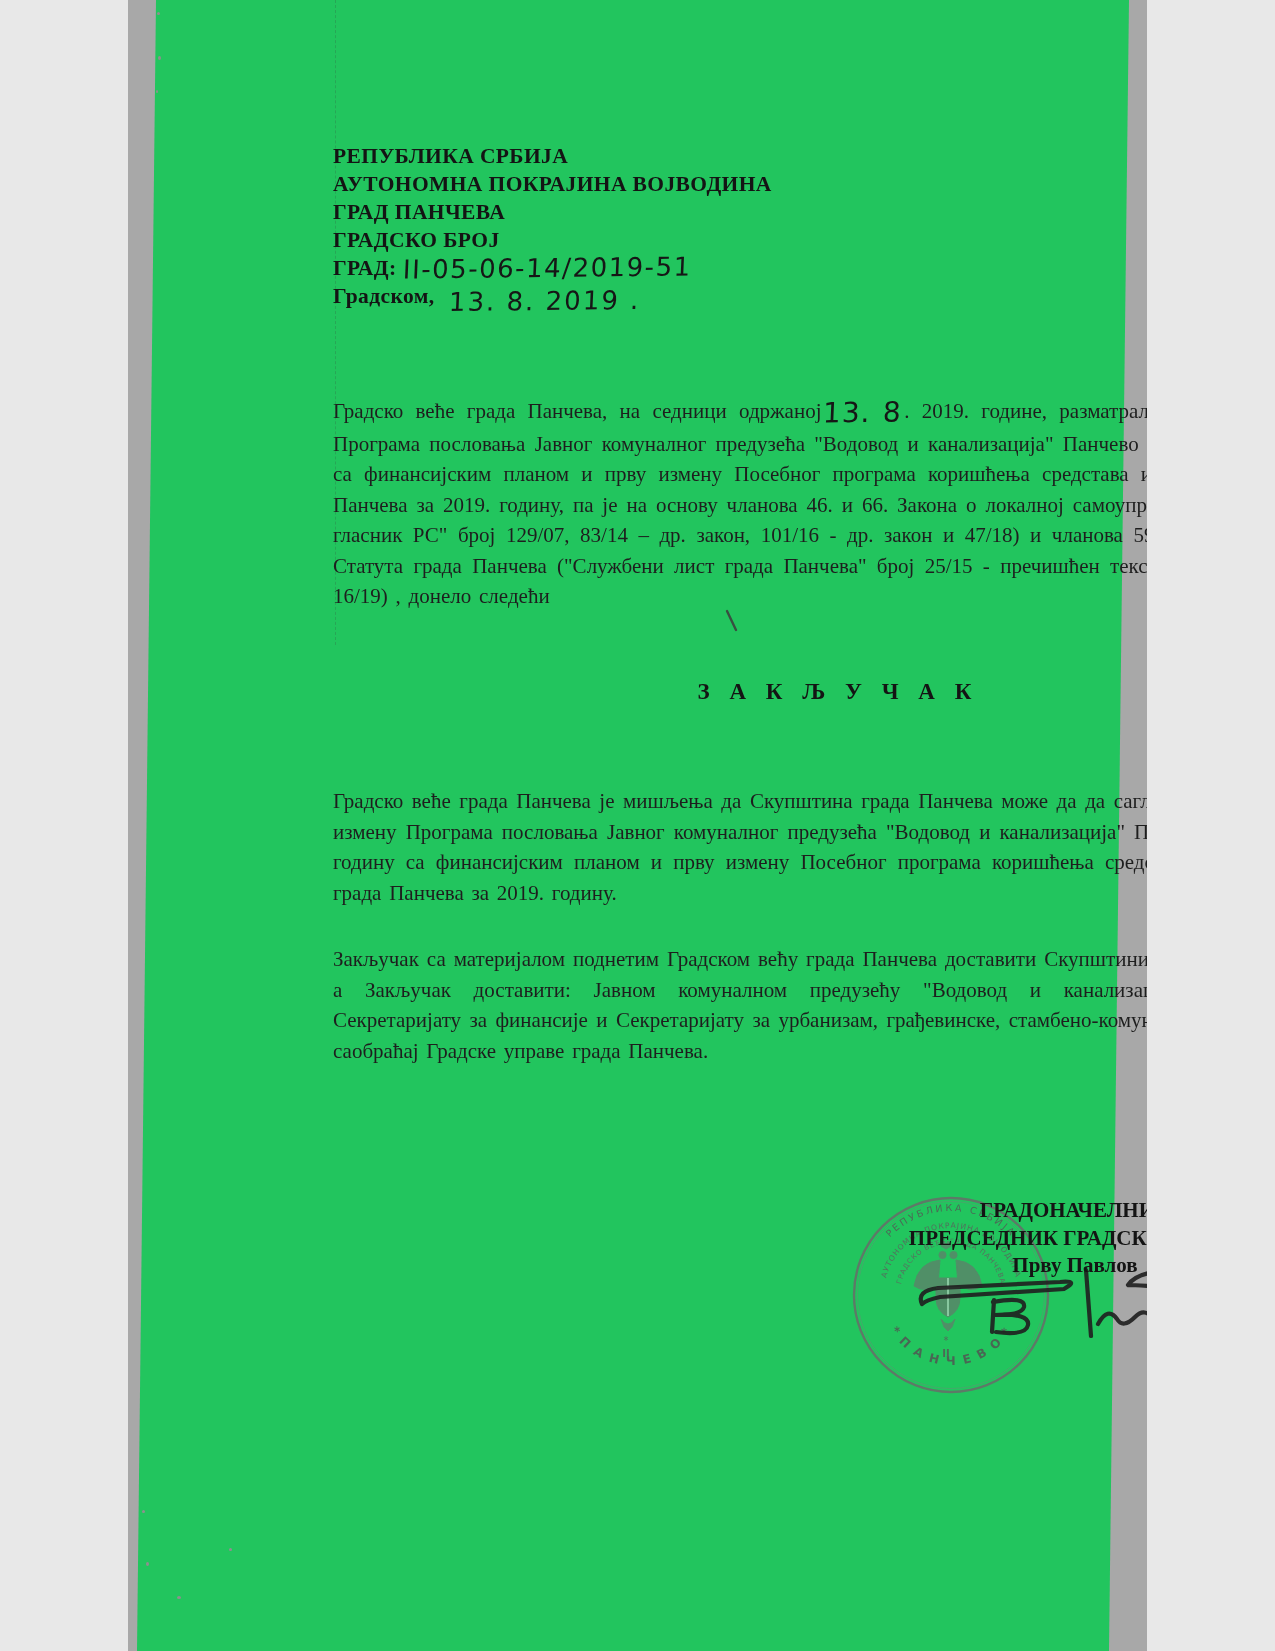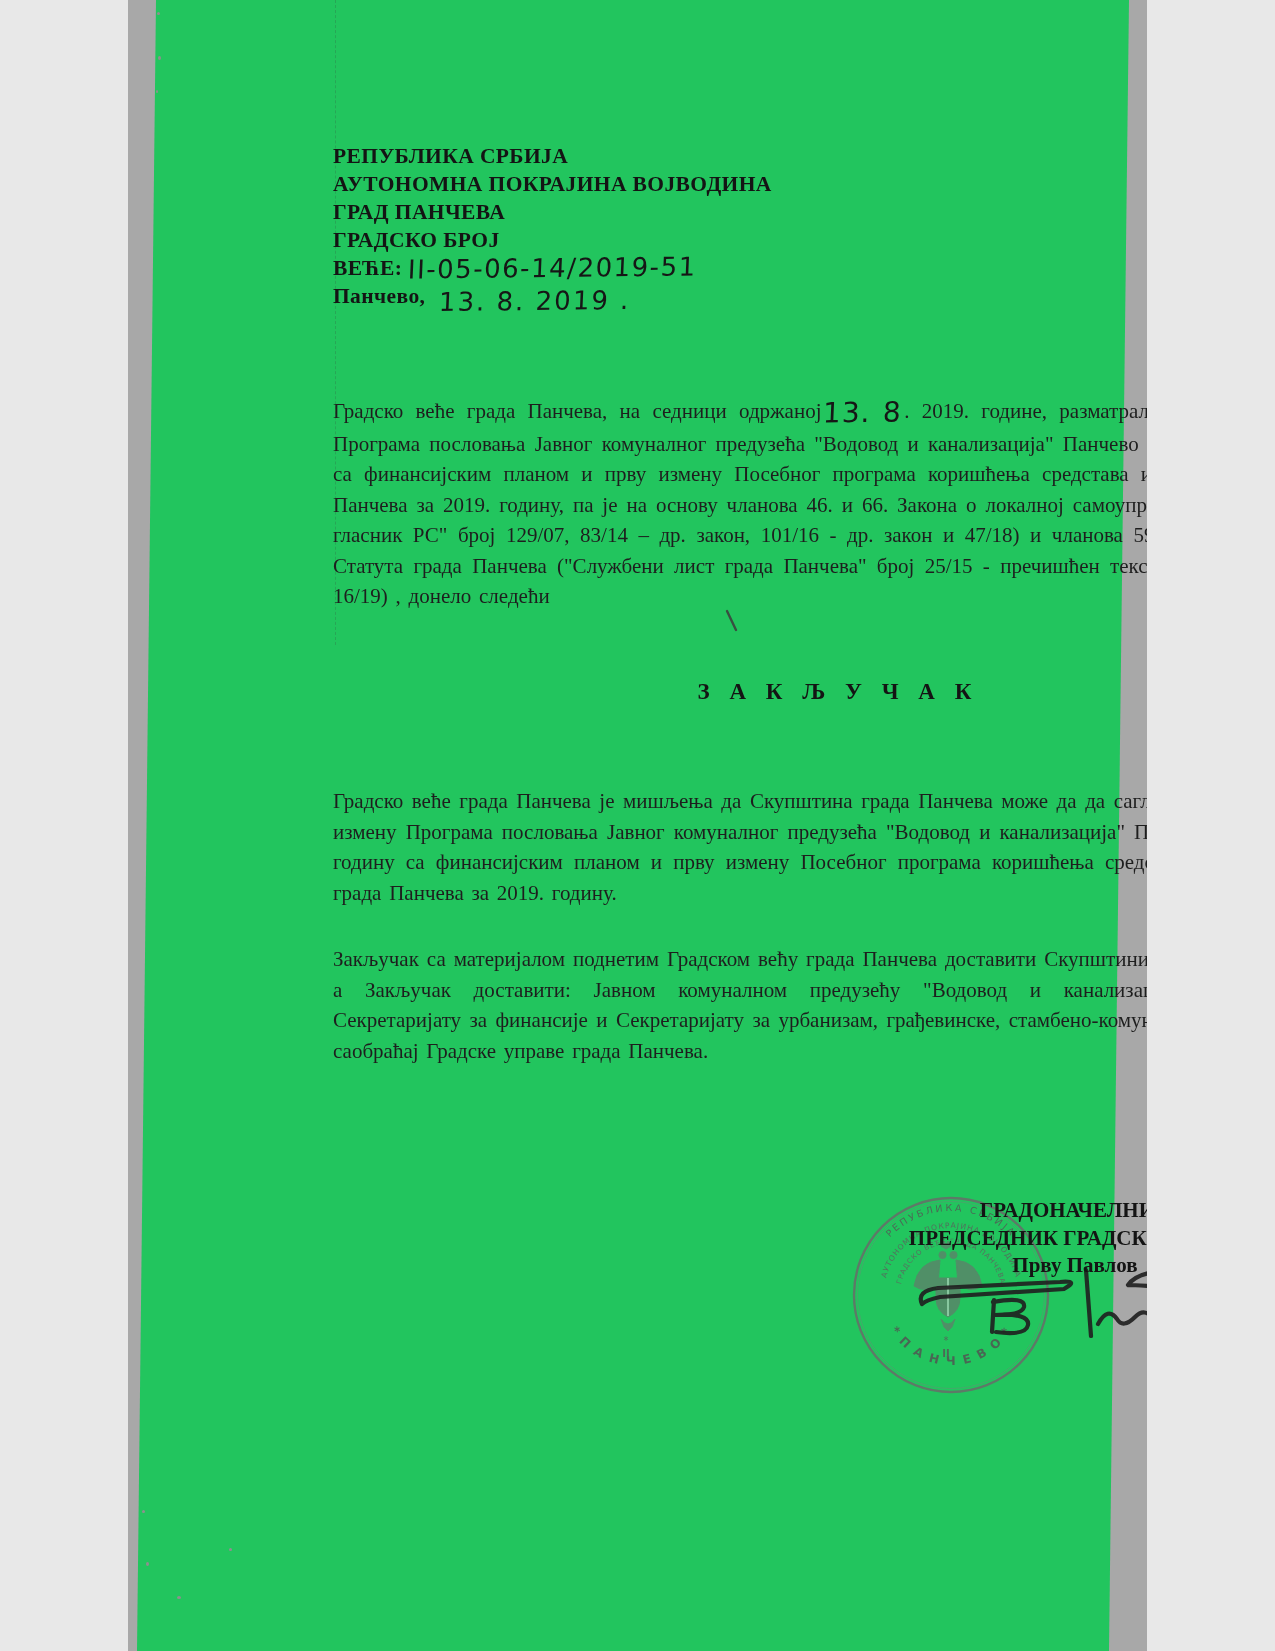--- a/index.html
+++ b/index.html
@@ -74,24 +74,24 @@
   <svg class="stray-tick" width="16" height="26" viewBox="0 0 16 26">
     <path d="M3,3 L12,22" stroke="#3c3c3c" stroke-width="2.4" stroke-linecap="round" opacity=".85"></path>
   </svg>
 
   <div class="letterhead">
     <div>РЕПУБЛИКА СРБИЈА</div>
     <div>АУТОНОМНА ПОКРАЈИНА ВОЈВОДИНА</div>
     <div>ГРАД ПАНЧЕВА</div>
     <div>ГРАДСКО БРОЈ</div>
     <div>
-      <span>ВЕЋЕ:</span><span class="hand hand-number">II-05-06-14/2019-51</span>
+      <span>ГРАД:</span><span class="hand hand-number">II-05-06-14/2019-51</span>
     </div>
     <div>
-      <span>Панчево,</span><span class="hand hand-date">13. 8. 2019 .</span>
+      <span>Градском,</span><span class="hand hand-date">13. 8. 2019 .</span>
     </div>
   </div>
 
   <div class="para p1">
     <span>Градско веће града Панчева, на седници одржаној</span><span class="hand hand-inline">13. 8</span><span>. 2019. године, разматрало Прву измену Програма пословања Јавног комуналног предузећа "Водовод и канализација" Панчево за 2019. годину са финансијским планом и прву измену Посебног програма коришћења средстава из буџета града Панчева за 2019. годину, па је на основу чланова 46. и 66. Закона о локалној самоуправи ("Службени гласник РС" број 129/07, 83/14 – др. закон, 101/16 - др. закон и 47/18)  и чланова 59. и 98. став 3. Статута града Панчева ("Службени лист града Панчева" број 25/15 - пречишћен текст, 12/16, 8/19 и 16/19) , донело следећи</span>
   </div>
 
   <div class="heading">З А К Љ У Ч А К</div>
 
   <div class="para p2">Градско веће града Панчева је мишљења да Скупштина  града Панчева може да да сагласност на Прву измену Програма пословања Јавног комуналног предузећа "Водовод и канализација" Панчево за 2019. годину са финансијским планом и прву измену Посебног програма коришћења средстава из буџета града Панчева за 2019. годину.</div>

